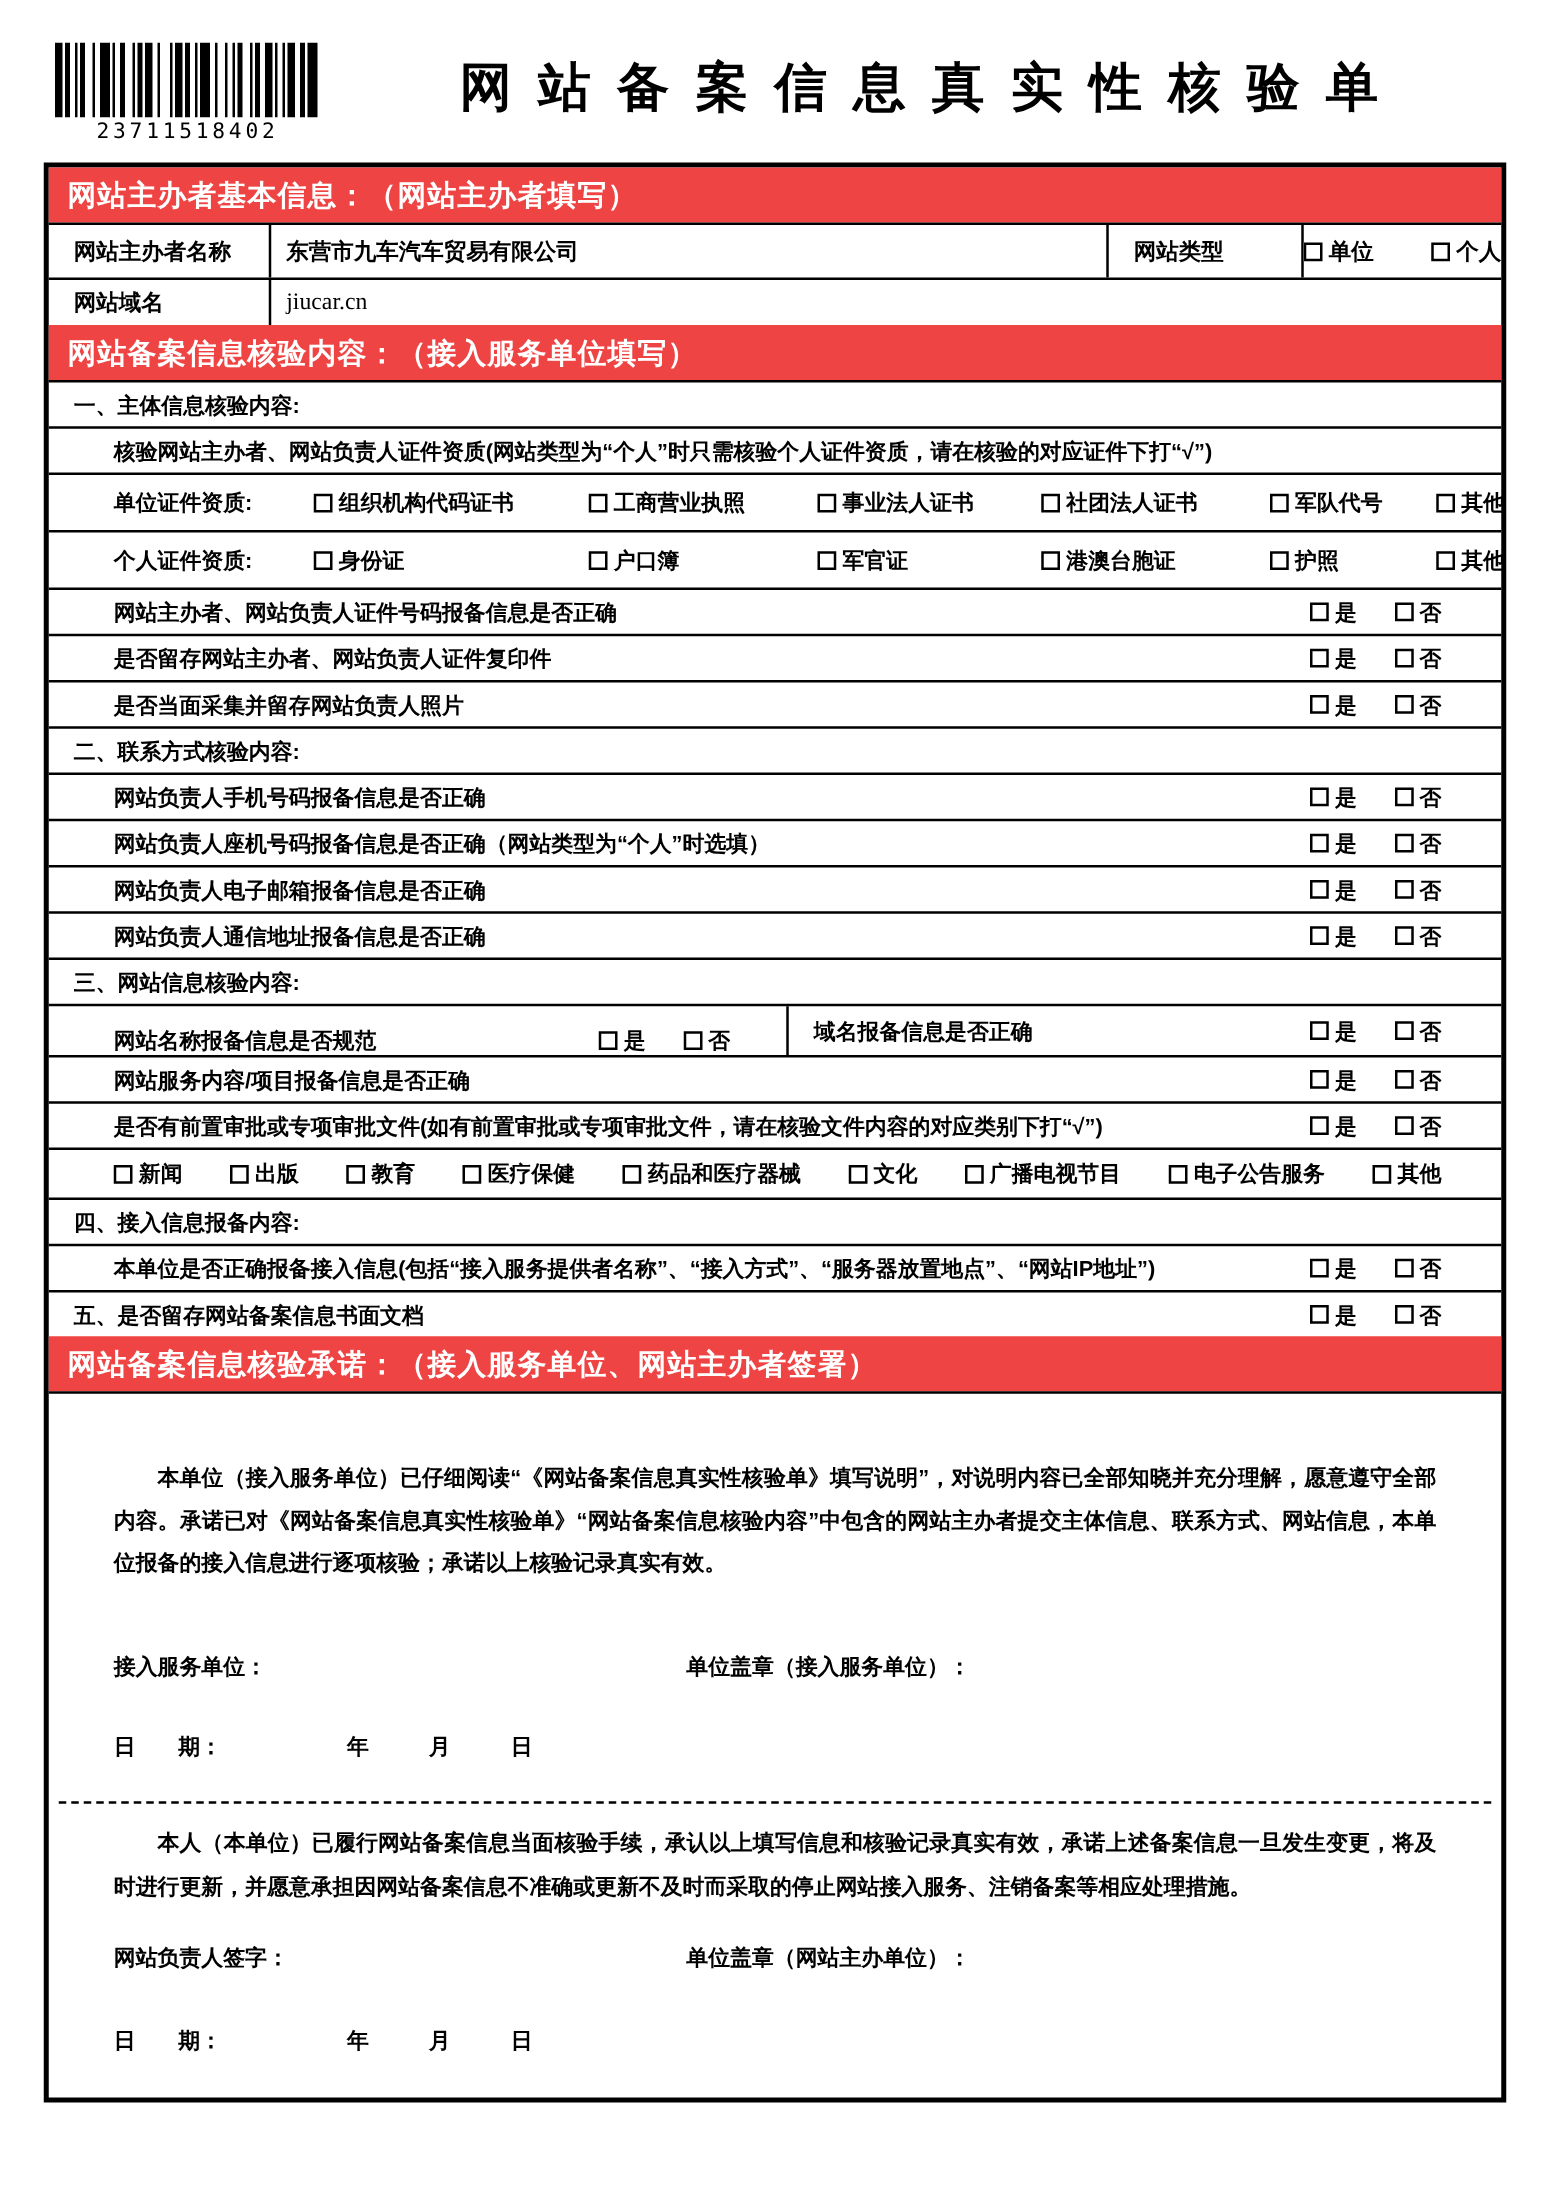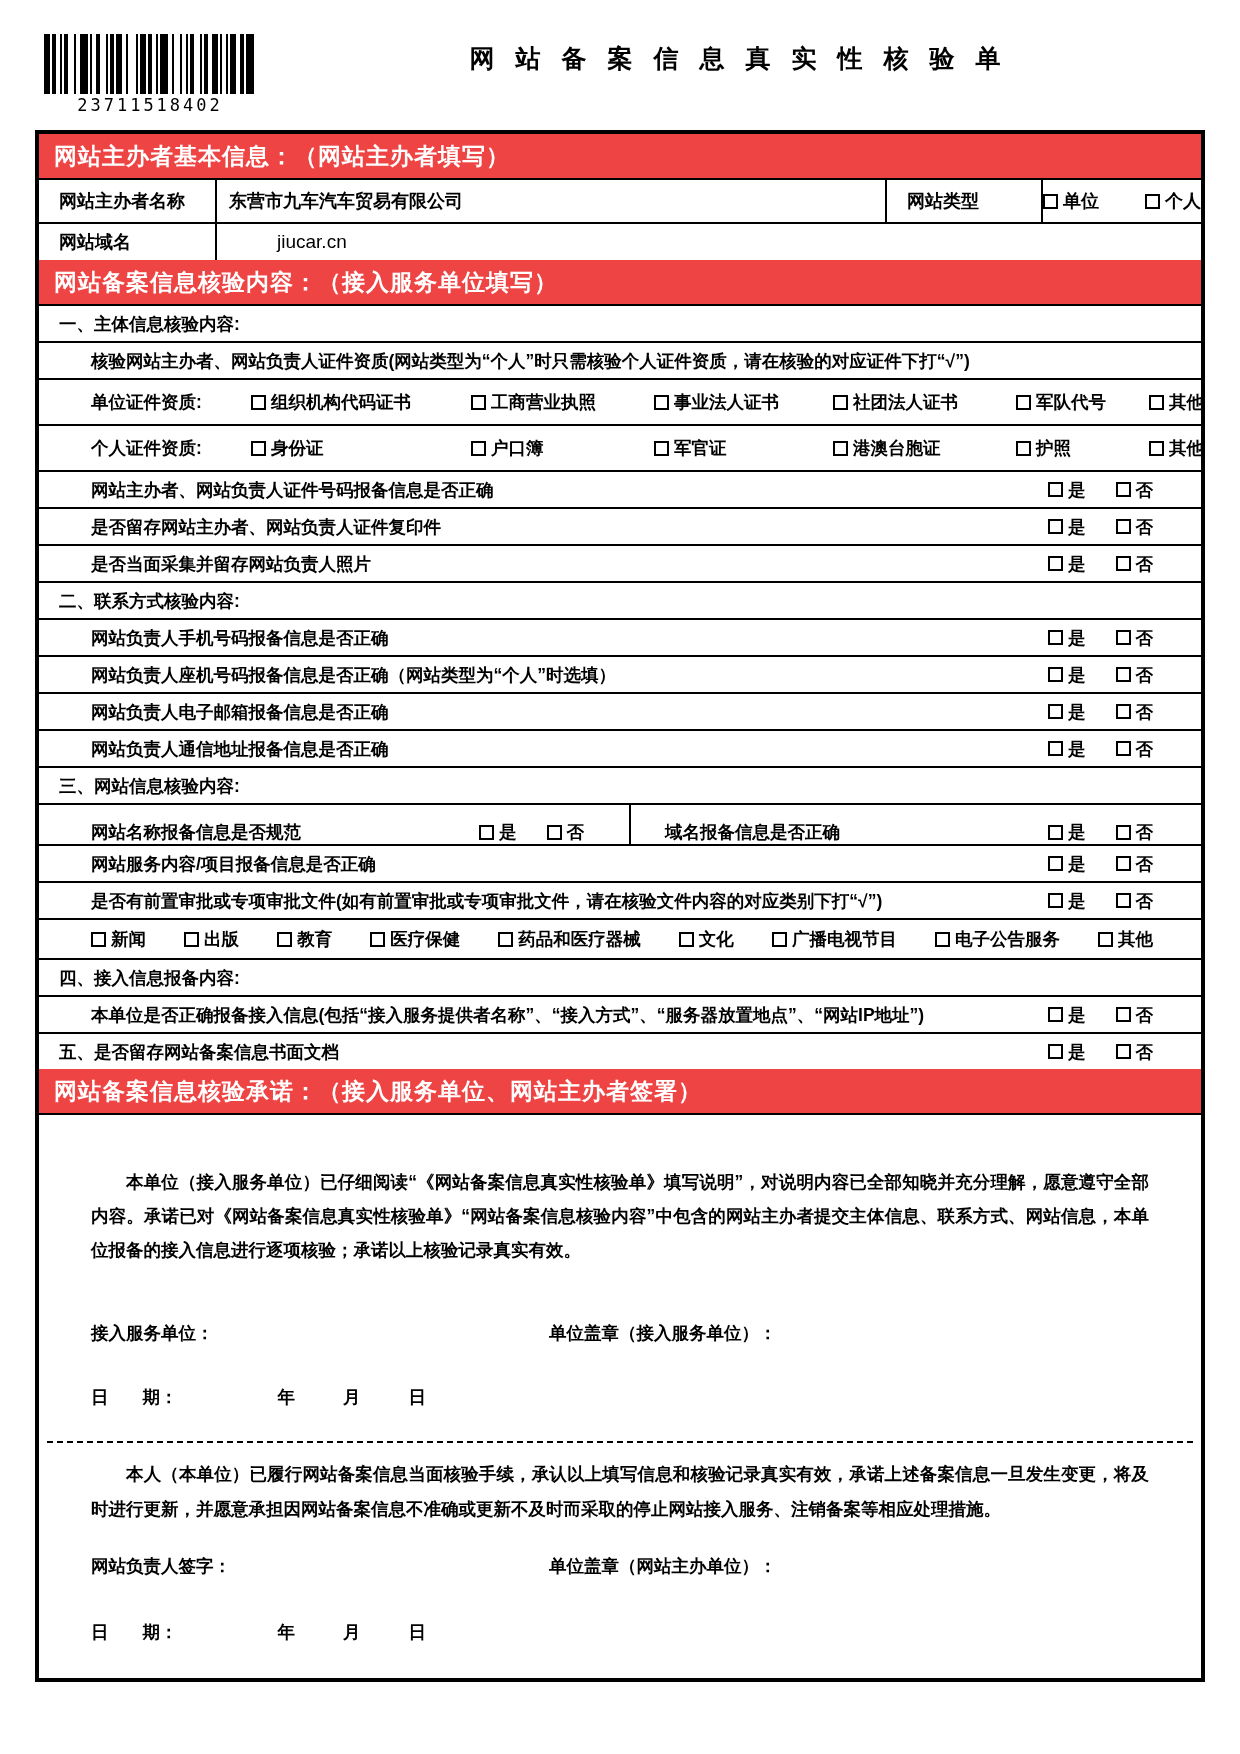--- a/index.html
+++ b/index.html
@@ -10,41 +10,41 @@
     color:#000; font-weight:bold; overflow:hidden;
   }
   .page { width:1240px; height:1754px; position:relative; padding:26px 35px 0 35px; }
 
   
   .tophdr { display:flex; align-items:flex-start; height:100px; }
   .barcode-block { width:230px; flex:none; text-align:center; padding-top:8px; }
   .barcode-svg { width:212px; height:60px; display:block; margin:0 auto; }
   .barcode-num { font-family:"DejaVu Sans Mono","Liberation Mono",monospace; font-weight:normal;
                  font-size:17px; letter-spacing:3px; margin-top:1px; }
-  .doc-title { flex:1; text-align:center; font-size:25px; letter-spacing:21px; text-indent:21px;
+  .doc-title { flex:1; text-align:center; font-size:42px; letter-spacing:21px; text-indent:21px;
                padding-top:16px; white-space:nowrap; }
 
   
   .form { border:4px solid #000; margin-top:4px; }
   .form > div { border-top:2px solid #000; }
   .form > div:first-child { border-top:none; }
 
   .band { background:#ef4444; color:#fff; min-height:44px; display:flex; align-items:center;
           padding-left:15px; font-size:23px; letter-spacing:1px; border-top:none !important; }
 
   
   .irow { display:flex; align-items:stretch; min-height:44px; font-size:18px; }
   .irow .cell { display:flex; align-items:center; }
   .lab { width:178px; flex:none; border-right:2px solid #000; padding-left:20px; }
   .val { flex:1; padding-left:12px; }
   .val-bordered { border-right:2px solid #000; }
   .typecol { width:156px; flex:none; border-right:2px solid #000; padding-left:20px; }
   .optcol { width:auto; flex:none; display:flex; align-items:center; gap:46px; }
   .irow2 { min-height:38px; }
-  .mono { font-family:Liberation Sans, sans-serif; font-weight:normal; font-size:19px;margin-left:48px; }
+  .mono { font-family:Liberation Serif, serif; font-weight:normal; font-size:19px; }
 
   
   .row { display:flex; align-items:center; min-height:37px; font-size:17.5px; white-space:nowrap; }
   .indent1 { padding-left:20px; }
   .indent2 { padding-left:52px; }
   .row .txt { display:inline-block; }
   .yn { margin-left:auto; display:flex; align-items:center; gap:30px; padding-right:48px; }
   .yn.tight { padding-right:0; margin-left:auto; }
   .ynitem { display:flex; align-items:center; }
   .cb { width:15px; height:15px; border:2px solid #000; display:inline-block; margin-right:5px; flex:none; background:#fff; }
@@ -56,21 +56,21 @@
   .w1 { width:220px; } .w2 { width:183px; } .w3 { width:179px; } .w4 { width:183px; } .w5 { width:133px; }
   .wlast { margin-left:auto; }
 
   
   .catrow { min-height:40px; padding-left:52px; padding-right:48px; justify-content:space-between; }
 
   
   .split { padding:0; align-items:stretch; }
   .half1 { width:592px; flex:none; border-right:2px solid #000; display:flex; align-items:flex-end;
            padding-left:52px; padding-right:45px; min-height:39px; }
-  .half2 { flex:1; display:flex; align-items:flex-end; padding-left:34px;border-radius:14px; }
+  .half2 { flex:1; display:flex; align-items:center; padding-left:20px;border-radius:14px; }
 
   
   .pledge { display:block; padding:26px 52px 34px 52px; font-size:17.5px; }
   .para { line-height:1.95; text-indent:2em; white-space:normal; text-align:justify;margin-top:24px; }
   .signrow { display:flex; margin-top:54px; }
   .s-left { width:458px; flex:none; }
   .daterow { display:flex; margin-top:40px; }
   .d1 { } .d2 { margin-left:34px; } .d3 { margin-left:100px; } .d4 { margin-left:48px; } .d5 { margin-left:48px; }
   .dash { border:0; border-top:2px dashed #000; margin:32px -44px 0 -44px; }
   .para2gap { margin-top:14px; }

